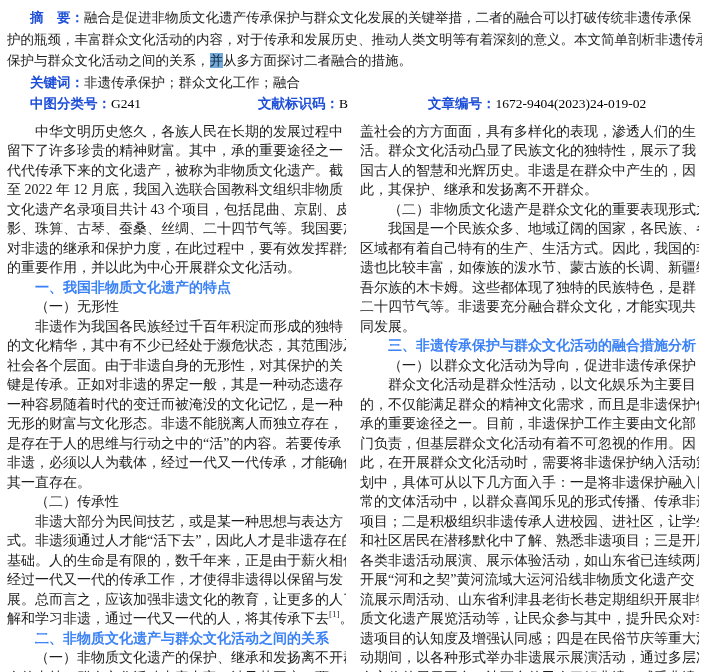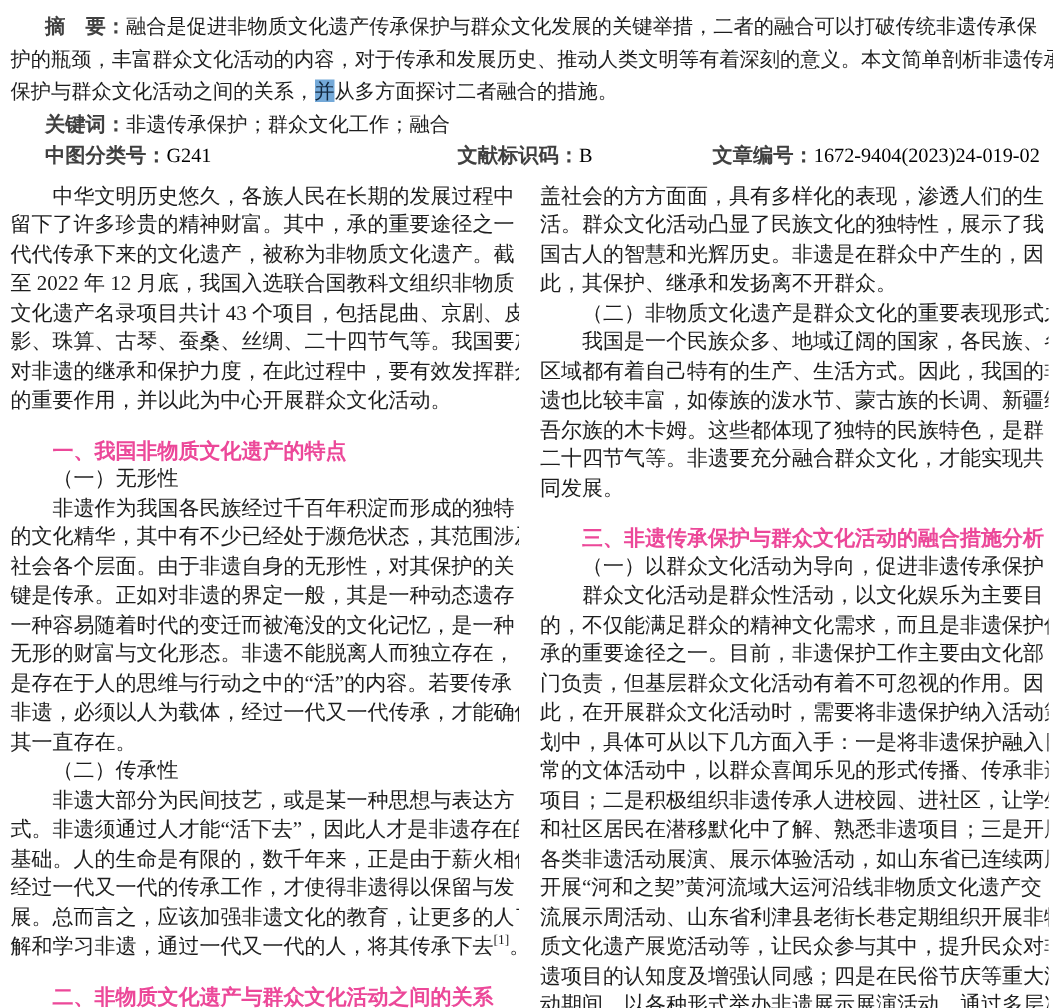--- a/index.html
+++ b/index.html
@@ -40,41 +40,40 @@
     overflow:hidden;
   }
   
   .ind{padding-left:28px;}          
   .ind-h{padding-left:23px;}        
   .kai{}          
   .h1{
     font-weight:700;
     font-style:normal;
     font-family:"Liberation Sans","DejaVu Sans",sans-serif;
-    color:#ec4899;
-    margin-top:13px;
+    color:#3b82f6;
   }
   .bl{
     font-weight:700;
     font-style:normal;
     font-family:"Liberation Sans","DejaVu Sans",sans-serif;
-    color:#404040;
+    color:#1d4ed8;
   }
   .sup{
     font-size:9px;
     vertical-align:super;
     line-height:0;
   }
   .hl{background:#74a9d8;color:#10263d;}
   .clip{height:5px;overflow:hidden;}  
   
   .meta-row{display:flex;}
   .meta-item{white-space:nowrap;}
   .meta-item.m0{width:228px;}
-  .meta-item.m1{width:170px;margin-left:47px;}
+  .meta-item.m1{width:170px;}
   .meta-item .val{font-family:"Liberation Serif","DejaVu Serif",serif;font-weight:400;color:#000000;}
 </style>
 </head>
 <body>
 
 <div class="page">
 
   <section class="abstract-block">
     <div id="header-lines">
         <div class="line ind-h"><span class="bl">摘　要：</span><span class="kai">融合是促进非物质文化遗产传承保护与群众文化发展的关键举措，二者的融合可以打破传统非遗传承保</span></div>

